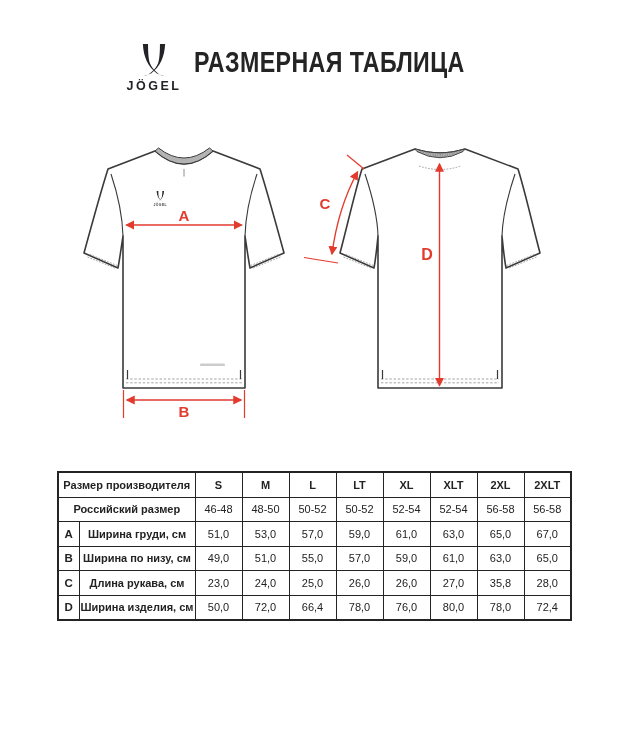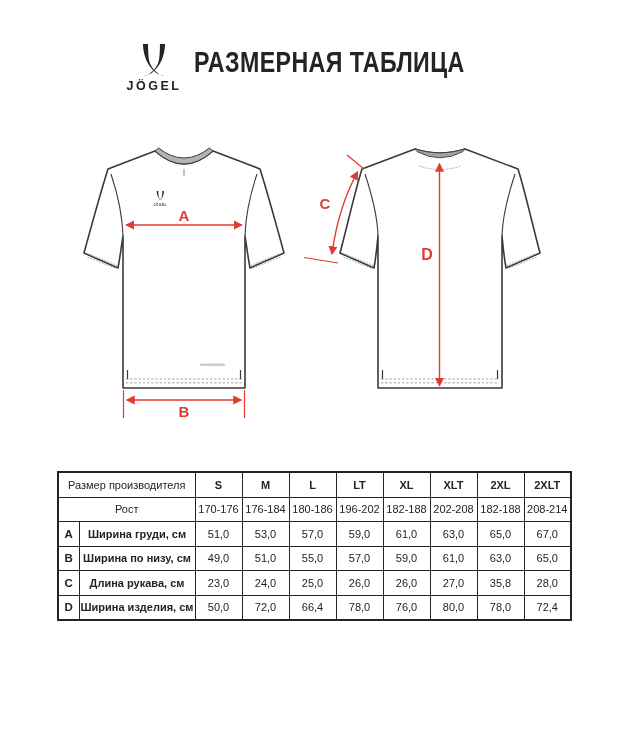--- a/index.html
+++ b/index.html
@@ -11,21 +11,21 @@
   .brand-text{display:block;margin-top:2px;font-size:12.5px;font-weight:700;letter-spacing:2.5px;color:#232327;}
   .title{position:absolute;left:194px;top:46px;margin:0;font-size:29px;font-weight:700;color:#242424;
          letter-spacing:.5px;transform:scaleX(.8);transform-origin:0 50%;white-space:nowrap;}
   
   .diagram{position:absolute;left:0;top:0;width:624px;height:750px;}
   
   table.size-table{position:absolute;left:57px;top:471px;border-collapse:collapse;table-layout:fixed;
         border:2px solid #242424;font-size:11px;color:#232323;}
   table.size-table td{border:1px solid #242424;height:23.5px;text-align:center;vertical-align:middle;
         padding:0 1px;overflow:hidden;white-space:nowrap;}
-  td.lab{font-weight:400;}
+  td.lab{font-weight:700;}
   td.mlab{text-align:left;padding-left:8px;font-weight:700;}
   td.letter{font-weight:700;font-size:11.5px;}
   td.b{font-weight:700;}
   .col-letter{width:21px;} .col-label{width:116px;} .col-size{width:47px;}
 </style>
 </head>
 <body>
 
 <div class="page">
 
@@ -146,29 +146,29 @@
           <td class="b">S</td>
           <td class="b">M</td>
           <td class="b">L</td>
           <td class="b">LT</td>
           <td class="b">XL</td>
           <td class="b">XLT</td>
           <td class="b">2XL</td>
           <td class="b">2XLT</td>
         </tr>
         <tr>
-          <td class="lab" colspan="2">Рост</td>
-          <td>170-176</td>
-          <td>176-184</td>
-          <td>180-186</td>
-          <td>196-202</td>
-          <td>182-188</td>
-          <td>202-208</td>
-          <td>182-188</td>
-          <td>208-214</td>
+          <td class="lab" colspan="2">Российский размер</td>
+          <td>46-48</td>
+          <td>48-50</td>
+          <td>50-52</td>
+          <td>50-52</td>
+          <td>52-54</td>
+          <td>52-54</td>
+          <td>56-58</td>
+          <td>56-58</td>
         </tr>
         <tr>
           <td class="letter">A</td>
           <td class="mlab">Ширина груди, см</td>
           <td>51,0</td>
           <td>53,0</td>
           <td>57,0</td>
           <td>59,0</td>
           <td>61,0</td>
           <td>63,0</td>

